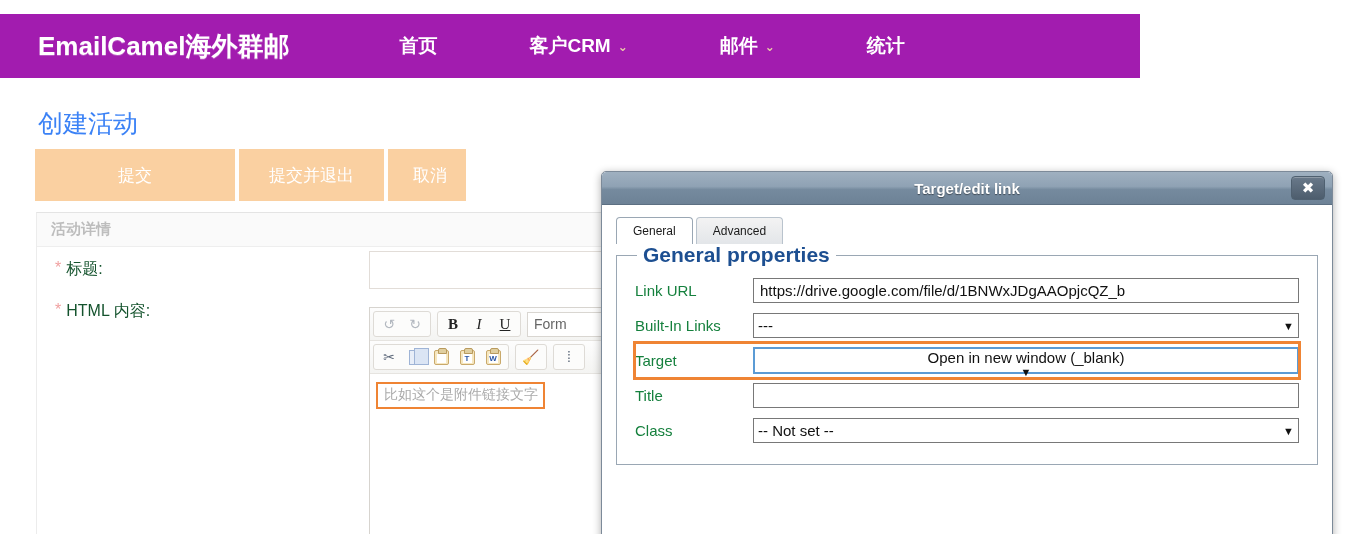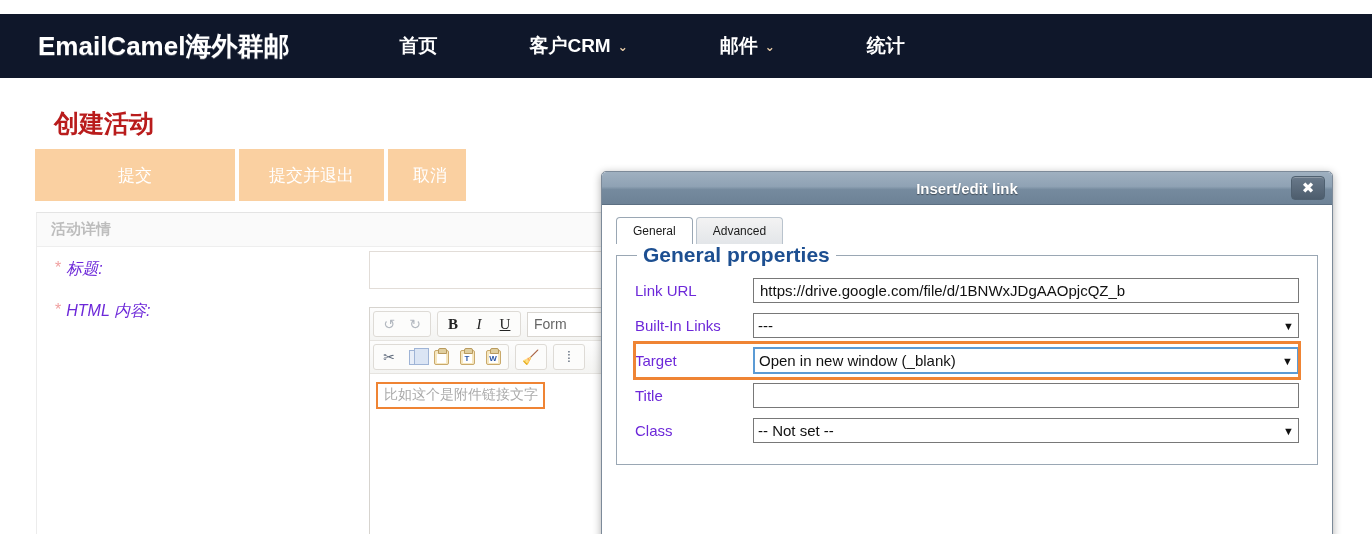--- a/index.html
+++ b/index.html
@@ -8,22 +8,22 @@
     width: 1372px; height: 534px;
     overflow: hidden;
     background: #ffffff;
     font-family: "Liberation Sans", "DejaVu Sans", sans-serif;
   }
   #root { position: relative; width: 1372px; height: 534px; background: #fff; }
 
   
   .topbar {
     position: absolute; left: 0; top: 14px;
-    width: 1372px; height: 64px;
-    background: #0f172a;
+    width: 1140px; height: 64px;
+    background: #a21caf;
     display: flex; align-items: center;
   }
   .brand {
     margin-left: 38px;
     color: #ffffff;
     font-size: 26px;
     font-weight: bold;
     letter-spacing: 0px;
     white-space: nowrap;
     text-shadow: 0 1px 0 rgba(255,255,255,.25);
@@ -43,22 +43,22 @@
     display: inline-block;
     margin-left: 7px;
     font-size: 12px;
     color: #e9cda8;
     line-height: 1;
     transform: translateY(1px);
   }
 
   
   .page-title {
-    position: absolute; left: 54px; top: 107px;
-    font-size: 25px; font-weight: bold; color: #b91c1c;
+    position: absolute; left: 38px; top: 107px;
+    font-size: 25px; font-weight: normal; color: #3b82f6;
     white-space: nowrap;
   }
   .btn-row { position: absolute; left: 35px; top: 149px; display: flex; }
   .btn {
     background: #fad0a1;
     color: #ffffff;
     font-size: 17px;
     height: 52px;
     display: flex; align-items: center; justify-content: center;
     margin-right: 4px;
@@ -81,21 +81,21 @@
   .panel-head {
     height: 34px;
     background: #fafafa;
     border-bottom: 1px solid #eeeeee;
     display: flex; align-items: center;
     padding-left: 14px;
     color: #bdbdbd; font-size: 15px; font-weight: bold;
   }
   .field-row { position: absolute; display: flex; }
   .field-label {
-    color: #6d28d9; font-size: 16px; white-space: nowrap; font-style: italic;
+    color: #14532d; font-size: 16px; white-space: nowrap;
   }
   .req { color: #f0a0a0; margin-right: 5px; }
 
   .row-title { left: 18px; top: 46px; }
   .row-html  { left: 18px; top: 88px; }
 
   .title-input {
     position: absolute; left: 332px; top: 38px;
     width: 560px; height: 38px;
     background: #fff;
@@ -225,21 +225,21 @@
     margin: 0; margin-top: -1px;
     border: 1px solid #9aa7b4;
     padding: 6px 18px 16px 18px;
     position: relative;
   }
   fieldset.props > legend {
     font-size: 21px; font-weight: bold; color: #1d4f91;
     padding: 0 6px; margin-left: 2px;
   }
   .frow { display: flex; align-items: center; height: 35px; }
-  .flabel { width: 118px; font-size: 15px; color: #6d28d9; white-space: nowrap; }
+  .flabel { width: 118px; font-size: 15px; color: #15803d; white-space: nowrap; }
   .finput {
     flex: 1;
     height: 25px;
     border: 1px solid #787878;
     background: #fff;
     font-size: 15px;
     color: #111;
     padding: 0 6px;
     display: flex; align-items: center;
     font-family: inherit;
@@ -250,21 +250,21 @@
     height: 25px;
     border: 1px solid #787878;
     background: #fff;
     font-size: 15px; color: #111;
     padding: 0 4px;
     display: flex; align-items: center; justify-content: space-between;
     cursor: pointer;
     font-family: inherit;
   }
   .fselect .arrow { font-size: 11px; color: #111; }
-  .frow.focused .fselect { border: 2px solid #5b9bd5; height: 27px; }
+  .frow.focused .fselect { border: 2px solid #5b9bd5; height: 27px; flex-direction: column; }
   .frow.focused {
     outline: 3px solid #ef8434;
     outline-offset: -1px;
   }
   .annot {
     position: absolute;
     color: #ef8434;
     font-size: 21px;
     white-space: nowrap;
     font-family: "Liberation Sans", "DejaVu Sans", sans-serif;
@@ -366,21 +366,21 @@
       <div class="editor-body">
         <span class="hl-text">比如这个是附件链接文字</span>
       </div>
     </div>
   </div>
 
   <div class="annot" style="left:1033px; top:240px;">把地址黏贴到这里</div>
 
   <div class="modal">
     <div class="modal-title">
-      <span class="modal-title-text">Insert/edit link</span>
+      <span class="modal-title-text">Target/edit link</span>
       <div class="modal-close">✖</div>
     </div>
 
     <div class="modal-body">
       <div class="tabs">
         <div class="tab active">General</div>
         <div class="tab">Advanced</div>
       </div>
 
       <fieldset class="props">

